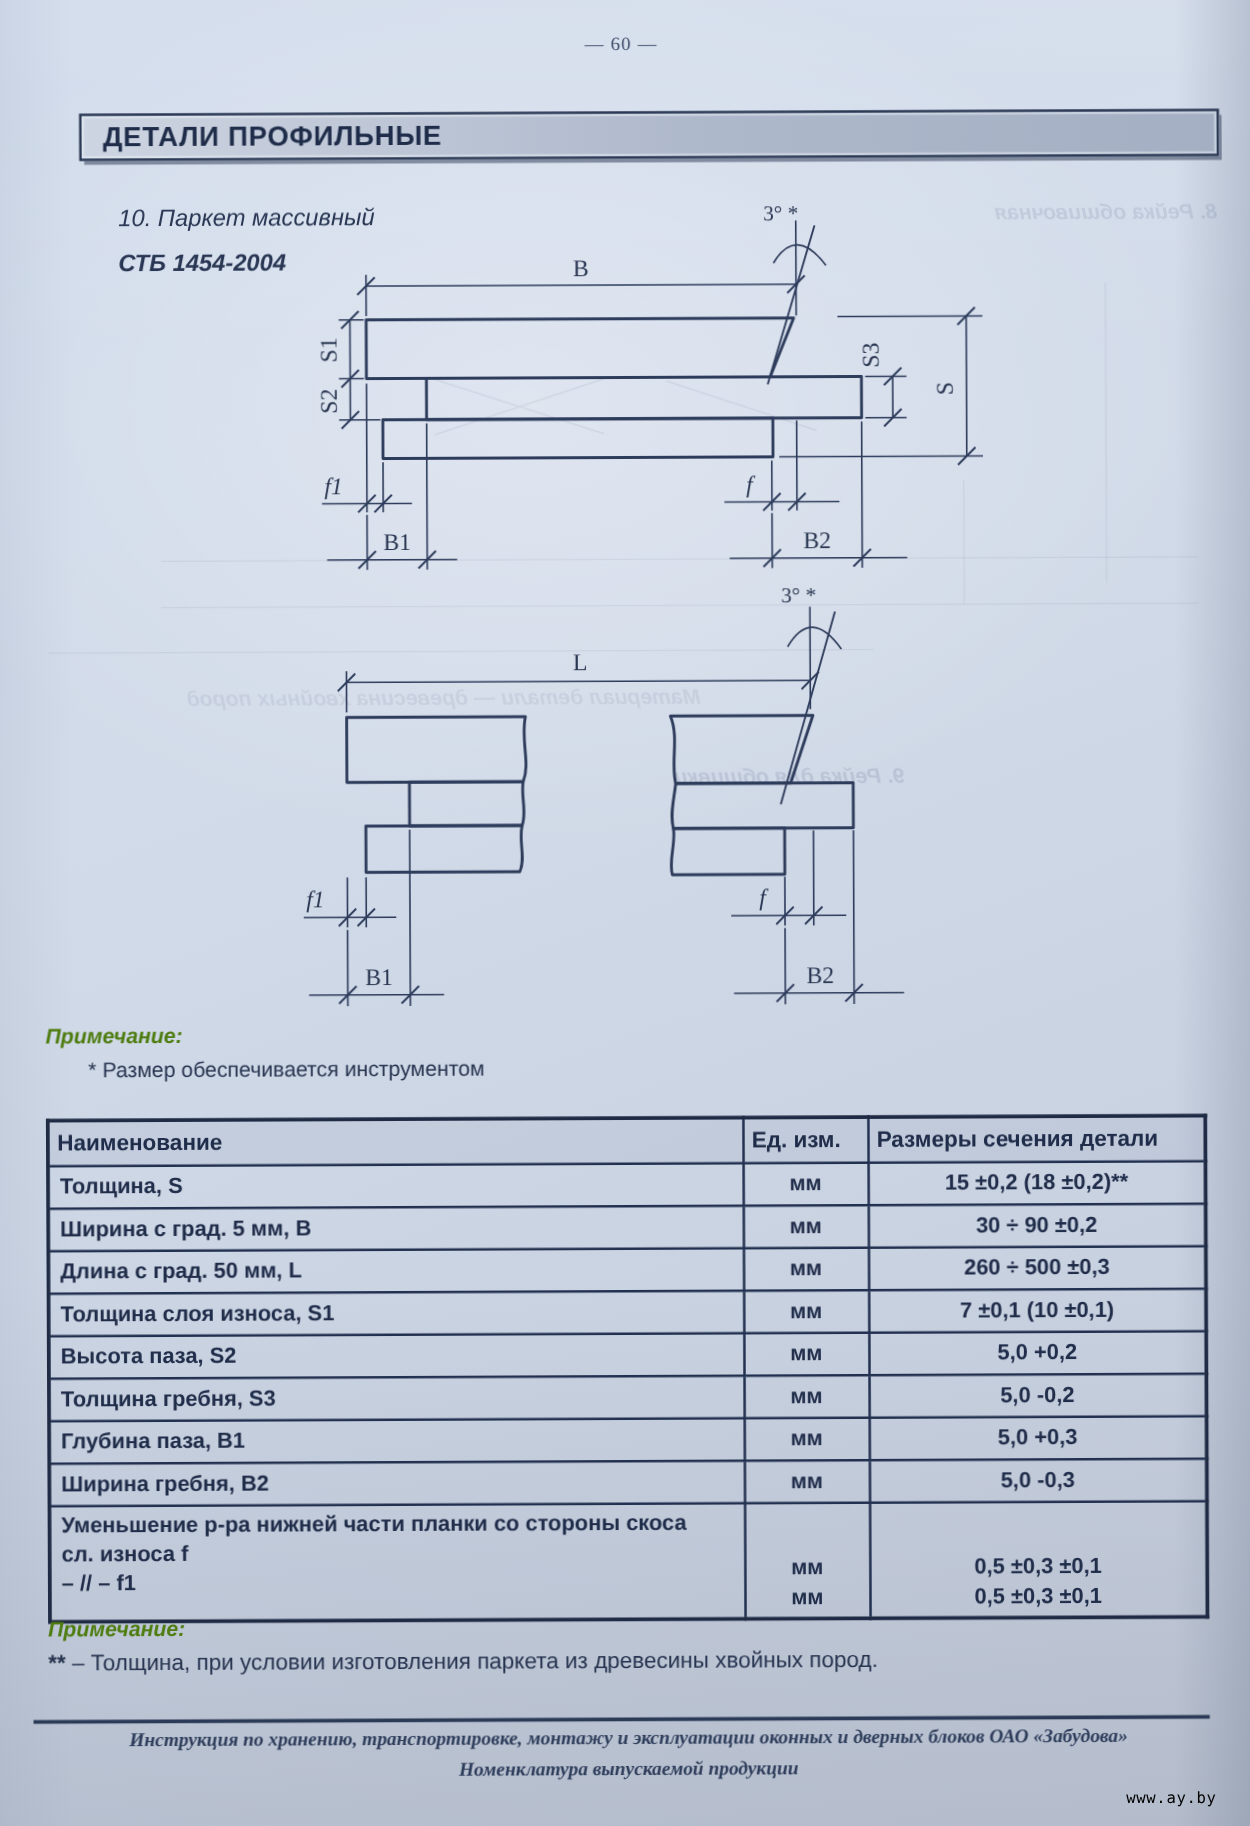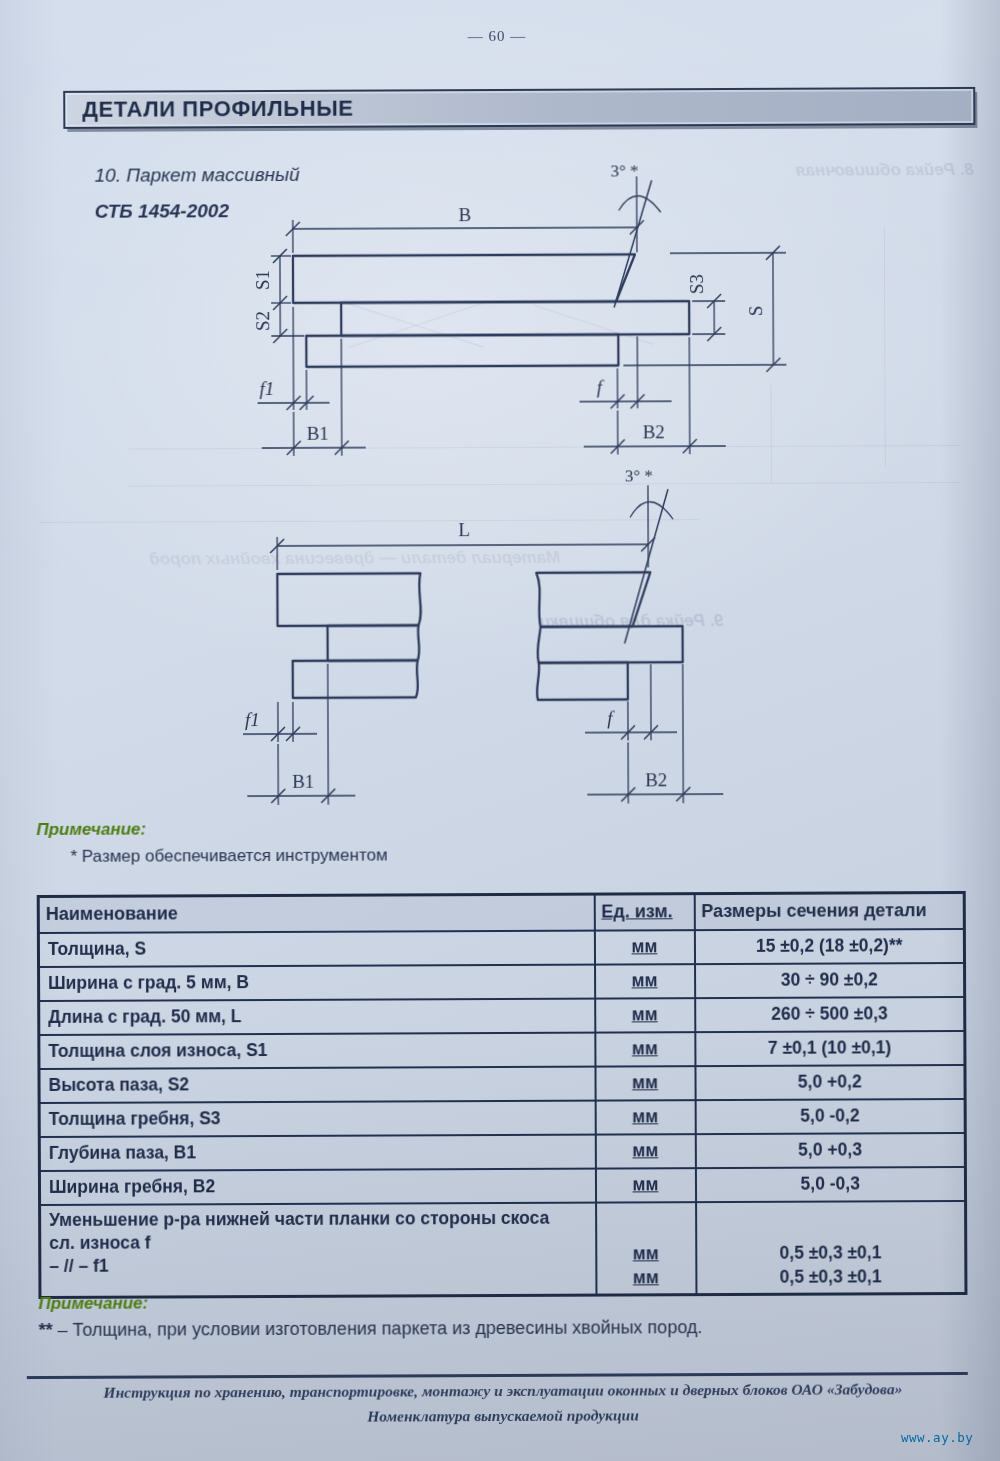--- a/index.html
+++ b/index.html
@@ -35,31 +35,31 @@
   .n1x{top:845px;left:70px;}
   .n2t{top:1292px;left:36px;}
   .n2x{top:1318px;left:36px;font-size:18px;}
   .n2x b{font-weight:700;}
   
   table.spec{position:absolute;top:893px;left:36px;width:926px;border-collapse:collapse;table-layout:fixed;
     border:3px solid #1f2b45;color:#202d4a;}
   table.spec th,table.spec td{border:2px solid #223050;box-sizing:border-box;overflow:hidden;}
   table.spec th{height:36px;font-size:18px;font-weight:700;text-align:left;padding:0 6px;background:rgba(146,156,180,.16);}
   table.spec td{height:34px;font-size:17.5px;font-weight:600;padding:0 8px;}
-  td.u,th.u{text-align:center;padding:0 2px;text-decoration:underline;}
+  td.u,th.u{text-align:center;padding:0 2px;}
   td.v{text-align:center;}
   .col-name{width:556px;}.col-unit{width:100px;}.col-size{width:270px;}
   tr.bigrow td{height:92px;vertical-align:bottom;}
   tr.bigrow td.nm{vertical-align:top;padding-top:3px;line-height:23px;}
   .stack{display:flex;flex-direction:column;justify-content:flex-end;height:86px;padding-bottom:4px;line-height:24px;text-align:center;}
   
   .fsep{top:1374px;left:24px;width:941px;height:3px;background:#2b3a57;}
   .fl1{top:1382px;left:0;width:100%;text-align:center;font:italic 700 15.5px "Liberation Serif",serif;color:#2e3d5b;}
   .fl2{top:1407px;left:0;width:100%;text-align:center;font:italic 700 15.5px "Liberation Serif",serif;color:#2e3d5b;}
-  .wm{top:1430px;left:901px;font:12.5px "DejaVu Sans Mono",monospace;color:#0369a1;letter-spacing:.5px;}
+  .wm{top:1430px;left:901px;font:12.5px "DejaVu Sans Mono",monospace;color:#000000;letter-spacing:.5px;}
   
   .ghost{position:absolute;transform:scaleX(-1);color:#31406b;opacity:.12;filter:blur(.6px);
     font:italic 700 17px "Liberation Sans",sans-serif;white-space:nowrap;}
   .gline{position:absolute;background:#33406b;opacity:.08;}
   
   svg text{font-family:"Liberation Serif",serif;font-size:19px;fill:#2a3752;}
   svg .it{font-style:italic;}
   svg .brd{fill:none;stroke:#2e3c5c;stroke-width:2.3;stroke-linejoin:round;}
   svg .dim{stroke:#2e3c5c;stroke-width:1.3;fill:none;}
   svg .thin{stroke:#2e3c5c;stroke-width:1.5;fill:none;}
@@ -70,21 +70,21 @@
 
 <div class="sheet">
 
   <div class="abs pagenum">— 60 —</div>
 
   <div class="abs hbar">
     <span>ДЕТАЛИ ПРОФИЛЬНЫЕ</span>
   </div>
 
   <div class="abs t1">10. Паркет массивный</div>
-  <div class="abs t2">СТБ 1454-2002</div>
+  <div class="abs t2">СТБ 1454-2004</div>
 
   <div class="ghost" style="top:162px;left:798px;">8. Рейка обшивочная</div>
   <div class="ghost" style="top:612px;left:540px;opacity:.14;">9. Рейка для обшивки</div>
   <div class="ghost" style="top:548px;left:150px;opacity:.09;">Материал детали — древесина хвойных пород</div>
 
   <div class="gline" style="top:447px;left:130px;width:830px;height:1px;"></div>
   <div class="gline" style="top:484px;left:130px;width:830px;height:1px;"></div>
   <div class="gline" style="top:520px;left:40px;width:660px;height:1px;"></div>
   <div class="gline" style="top:228px;left:886px;width:1px;height:240px;"></div>
   <div class="gline" style="top:385px;left:772px;width:1px;height:99px;"></div>

